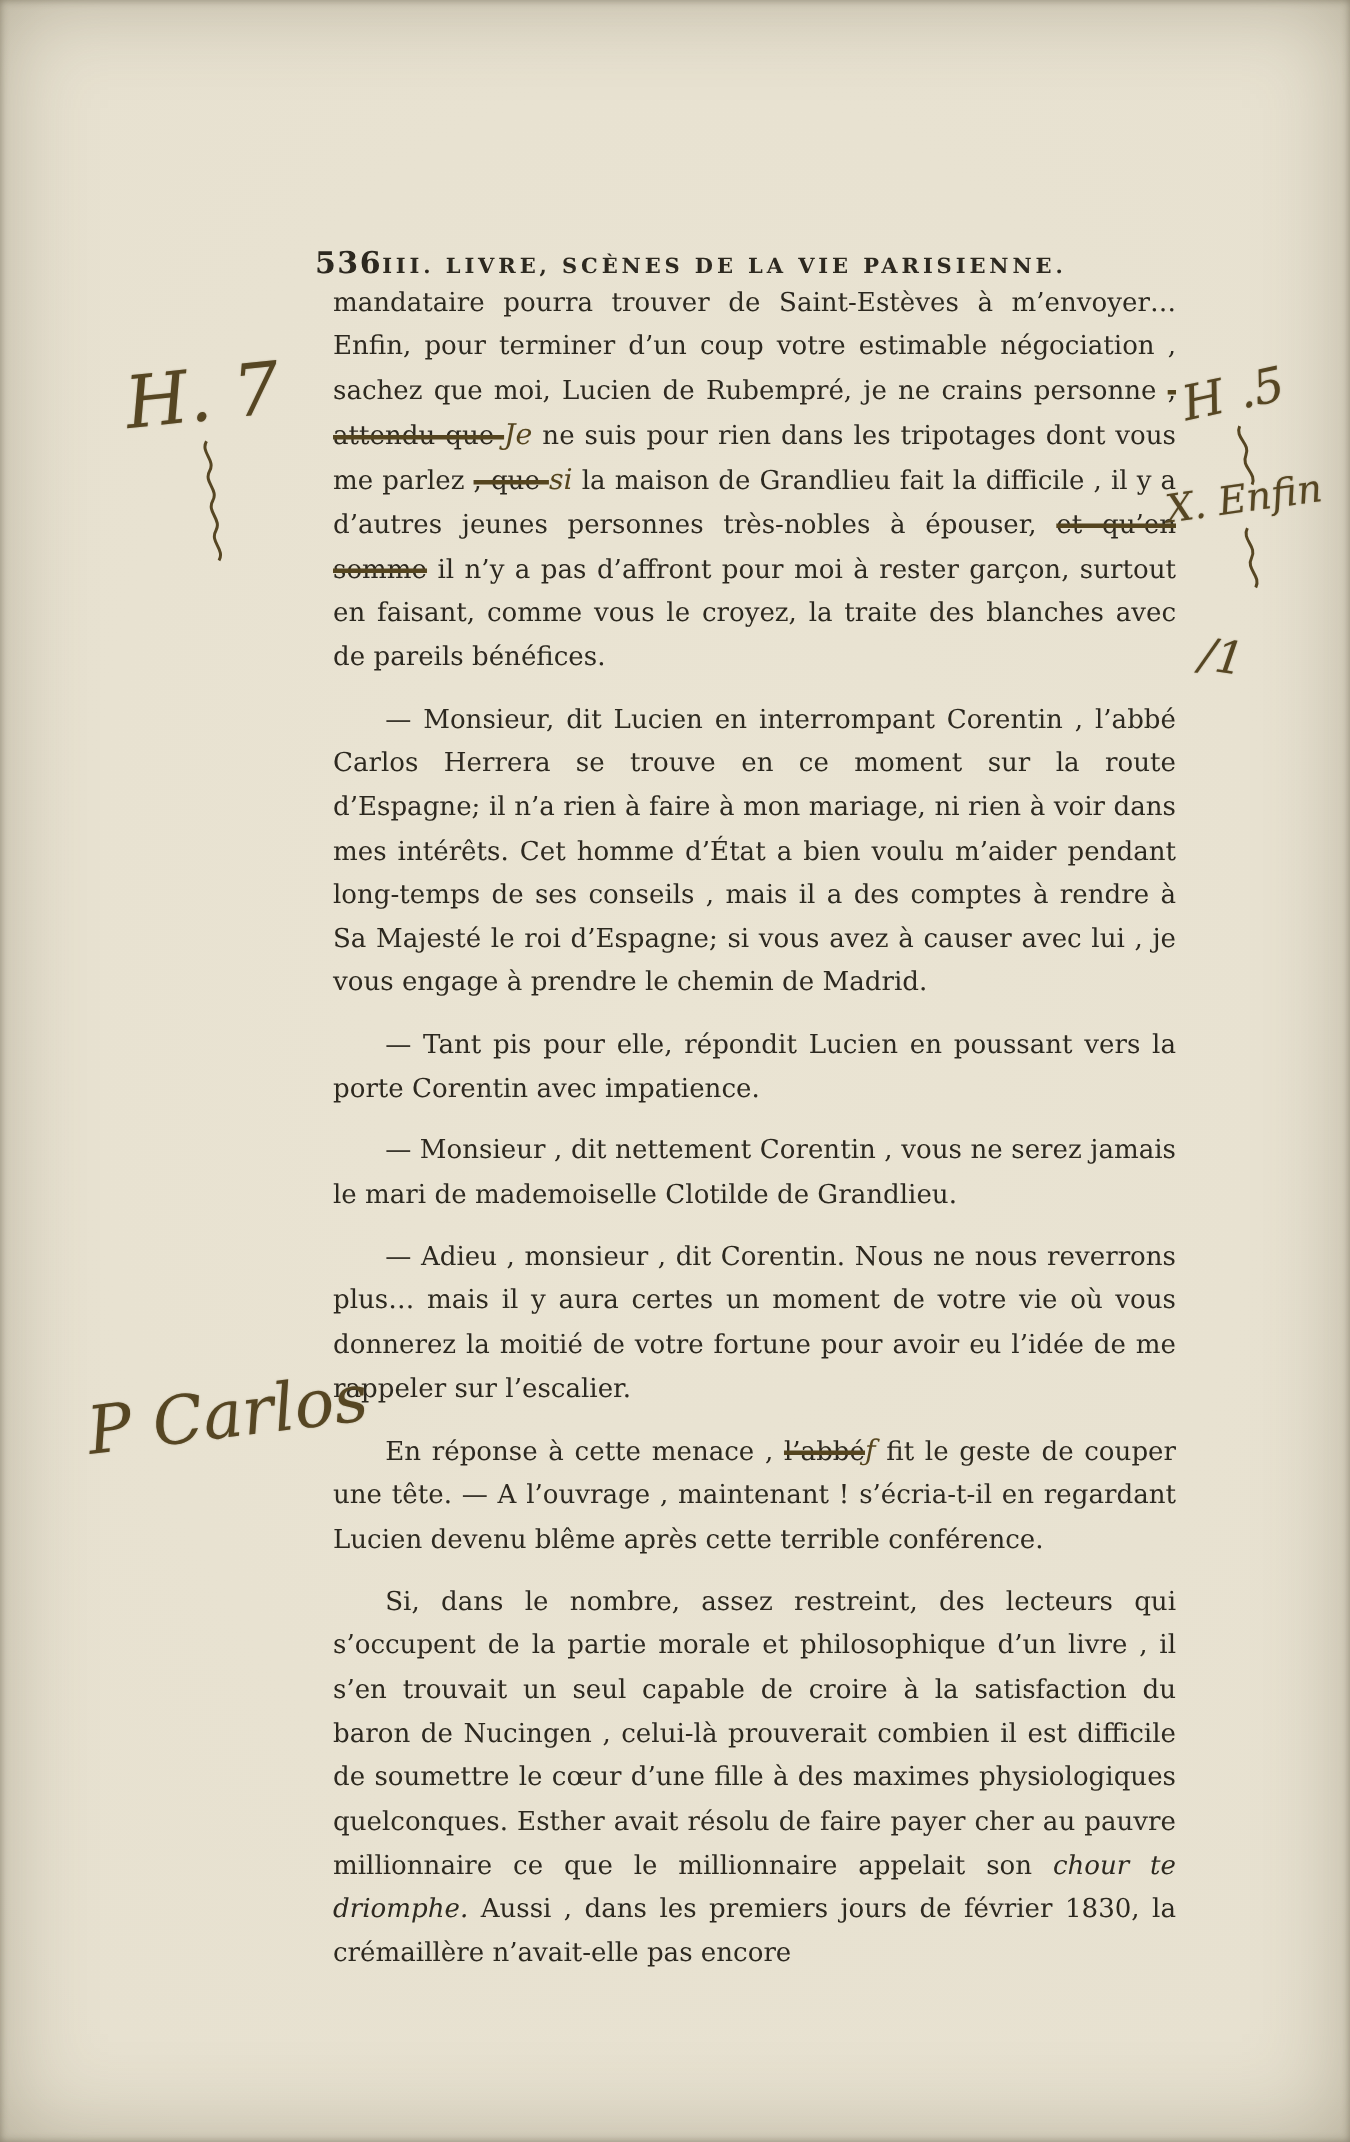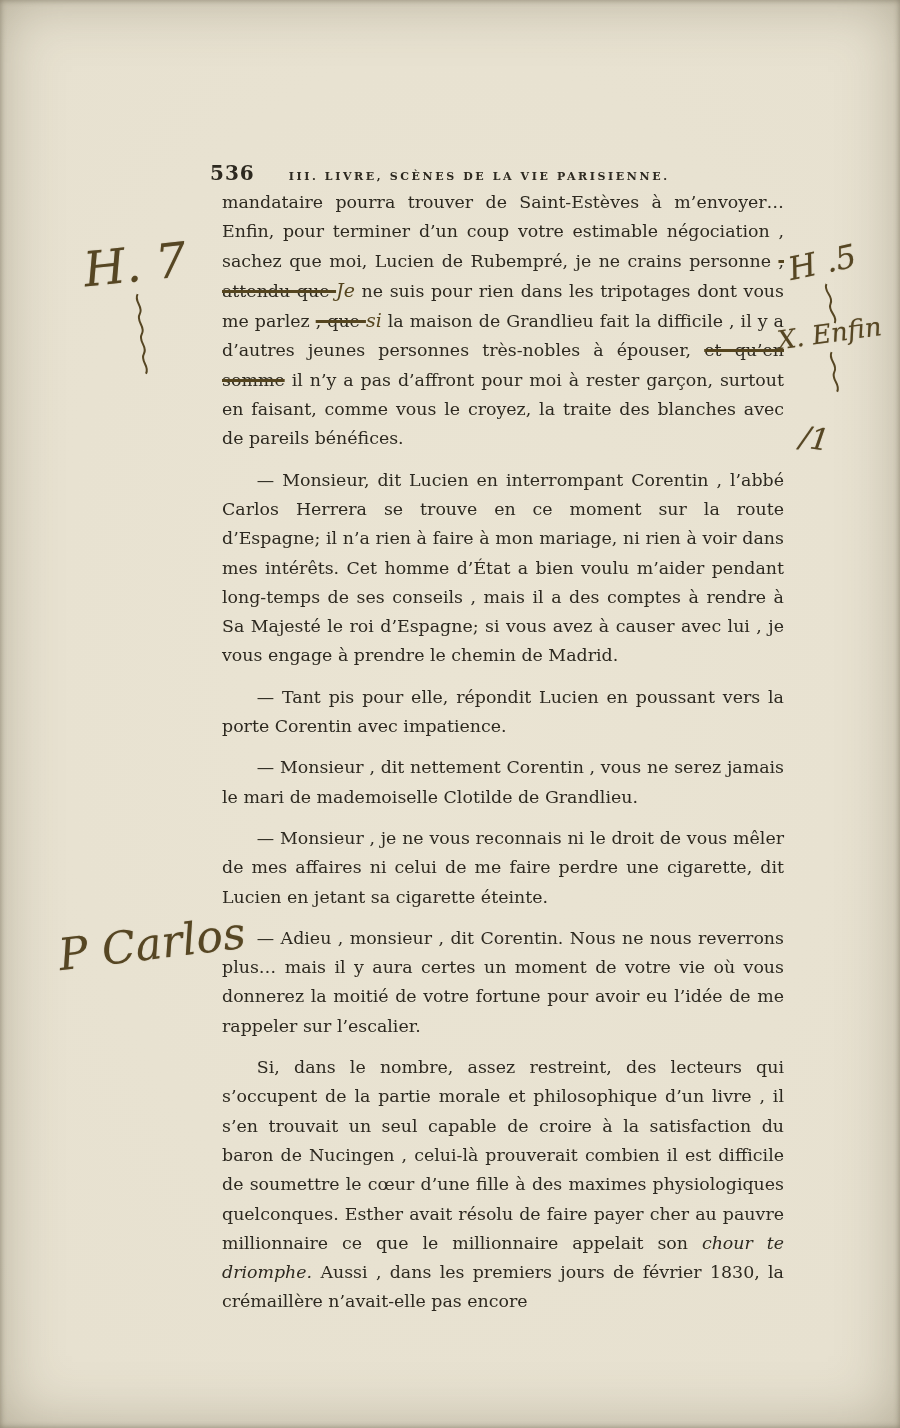--- a/index.html
+++ b/index.html
@@ -19,30 +19,29 @@
     box-shadow: inset 0 0 60px rgba(90,80,55,0.35), inset 0 0 6px rgba(60,50,30,0.45);
     color: #2d2920;
   }
   .page-header {
     position: absolute;
     top: 144px;
     left: 210px;
     width: 586px;
     display: flex;
     align-items: baseline;
-    gap: 34px;
     white-space: nowrap;
   }
   .page-number {
     font-size: 20px;
     font-weight: bold;
     letter-spacing: 1px;
   }
   .running-title {
-    font-size: 11px;
+    font-size: 14px;
     font-weight: bold;
     letter-spacing: 2.6px;
     margin-top: 26px;
   }
   .text-block {
     position: absolute;
     top: 176px;
     left: 210px;
     width: 586px;
     font-size: 17.4px;
@@ -90,22 +89,22 @@
   <div class="page-header">
     <span class="page-number">536</span>
     <span class="running-title">III. LIVRE, SCÈNES DE LA VIE PARISIENNE.</span>
   </div>
 
   <div class="text-block">
       <p><span>mandataire pourra trouver de Saint-Estèves à m’envoyer… Enfin, pour terminer d’un coup votre estimable négociation , sachez que moi, Lucien de Rubempré, je ne crains personne </span><span class="struck">, attendu que </span><span class="ins">Je</span><span> ne suis pour rien dans les tripotages dont vous me parlez </span><span class="struck">, que </span><span class="ins">si</span><span> la maison de Grandlieu fait la difficile , il y a d’autres jeunes personnes très-nobles à épouser, </span><span class="struck">et qu’en somme</span><span> il n’y a pas d’affront pour moi à rester garçon, surtout en faisant, comme vous le croyez, la traite des blanches avec de pareils bénéfices.</span></p>
       <p class="indent"><span>— Monsieur, dit Lucien en interrompant Corentin , l’abbé Carlos Herrera se trouve en ce moment sur la route d’Espagne; il n’a rien à faire à mon mariage, ni rien à voir dans mes intérêts. Cet homme d’État a bien voulu m’aider pendant long-temps de ses conseils , mais il a des comptes à rendre à Sa Majesté le roi d’Espagne; si vous avez à causer avec lui , je vous engage à prendre le chemin de Madrid.</span></p>
       <p class="indent"><span>— Tant pis pour elle, répondit Lucien en poussant vers la porte Corentin avec impatience.</span></p>
       <p class="indent"><span>— Monsieur , dit nettement Corentin , vous ne serez jamais le mari de mademoiselle Clotilde de Grandlieu.</span></p>
-      <p class="indent"><span>— Monsieur , je ne vous reconnais ni le droit de vous mêler de mes affaires ni celui de me faire perdre une cigarette, dit Lucien en jetant sa cigarette éteinte.</span></p>
       <p class="indent"><span>— Adieu , monsieur , dit Corentin. Nous ne nous reverrons plus… mais il y aura certes un moment de votre vie où vous donnerez la moitié de votre fortune pour avoir eu l’idée de me rappeler sur l’escalier.</span></p>
+      <p class="indent"><span>En réponse à cette menace , </span><span class="struck">l’abbé</span><span class="ins">ƒ</span><span> fit le geste de couper une tête. — A l’ouvrage , maintenant ! s’écria-t-il en regardant Lucien devenu blême après cette terrible conférence.</span></p>
       <p class="indent"><span>Si, dans le nombre, assez restreint, des lecteurs qui s’occupent de la partie morale et philosophique d’un livre , il s’en trouvait un seul capable de croire à la satisfaction du baron de Nucingen , celui-là prouverait combien il est difficile de soumettre le cœur d’une fille à des maximes physiologiques quelconques. Esther avait résolu de faire payer cher au pauvre millionnaire ce que le millionnaire appelait son </span><span class="it">chour te driomphe.</span><span> Aussi , dans les premiers jours de février 1830, la crémaillère n’avait-elle pas encore</span></p>
     </div>
 
   <div>
       <div class="margin-note" style="left: 88px; top: 240px; font-size: 48px; transform: rotate(-6deg); color: rgb(86, 70, 35);">H. 7<svg width="14" height="80">
           <path d="M7 0 C 2 7, 12 13, 7 20 C 2 27, 12 33, 7 40 C 2 47, 12 53, 7 60 C 2 67, 12 73, 7 80" stroke="#564623" stroke-width="2" fill="none"></path>
         </svg></div>
       <div class="margin-note" style="left: 792px; top: 246px; font-size: 32px; transform: rotate(-12deg); color: rgb(86, 70, 35);">H .5<svg width="14" height="34">
           <path d="M7 0 C 2 7, 12 13, 7 20 C 2 27, 12 33, 7 40" stroke="#564623" stroke-width="2" fill="none"></path>
         </svg></div>

